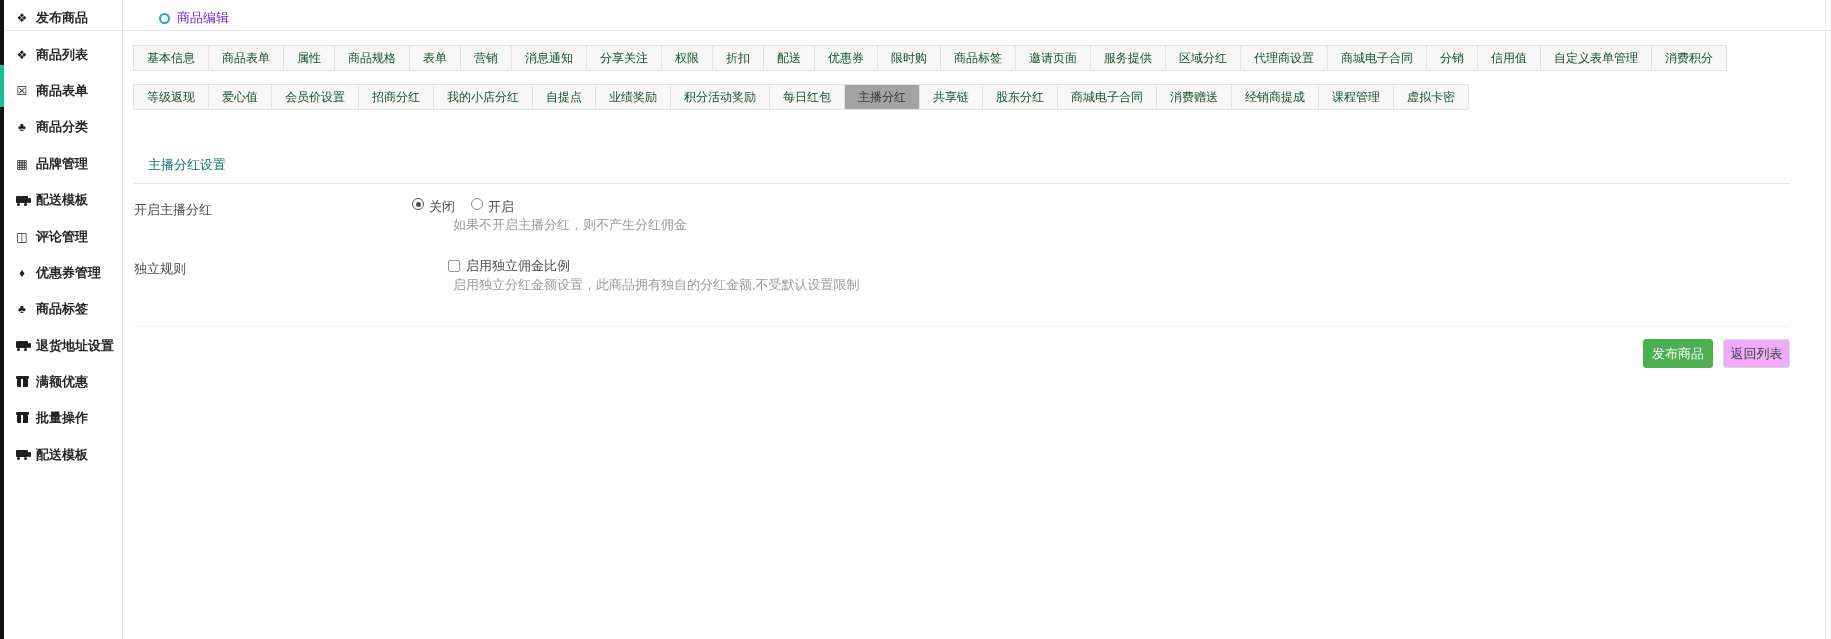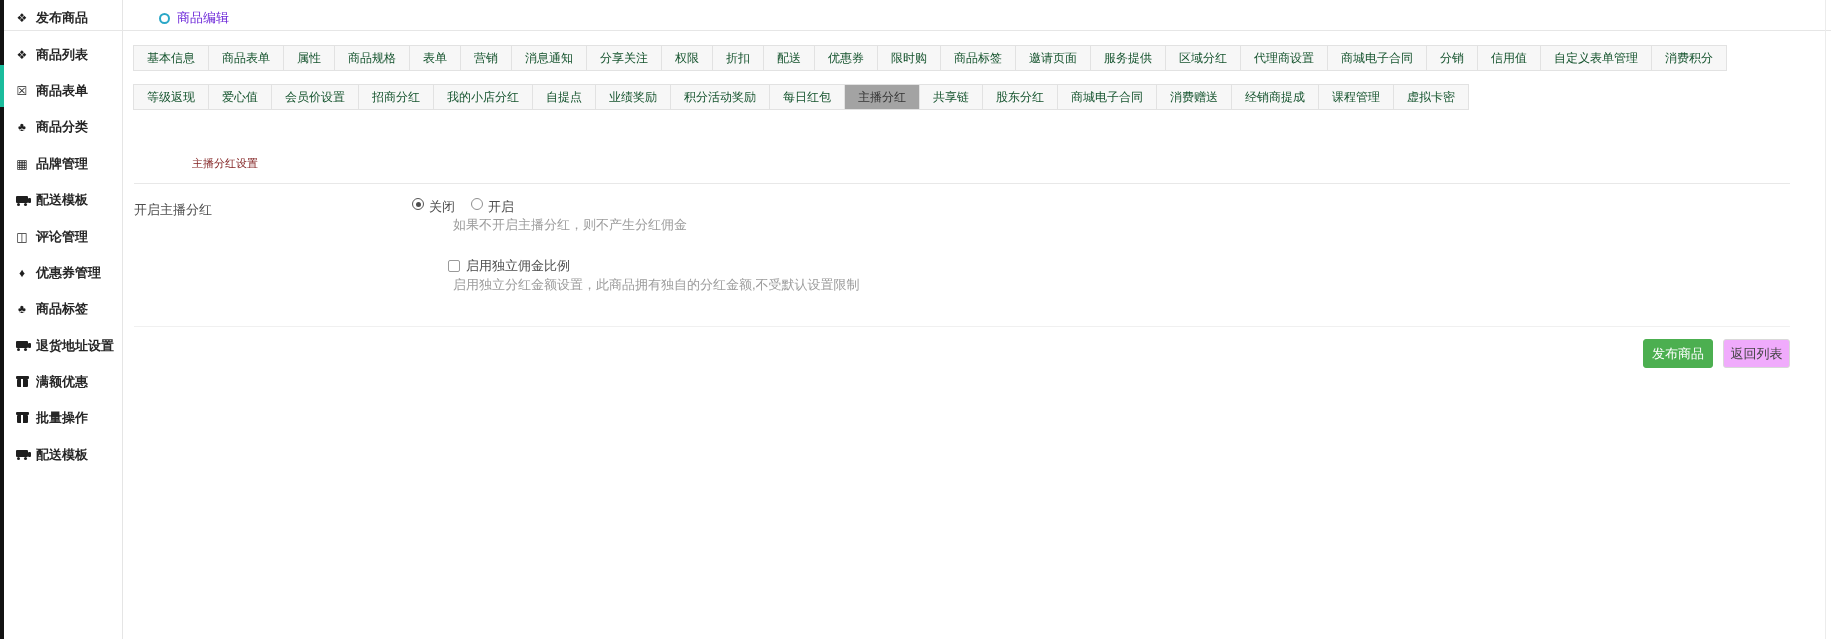--- a/index.html
+++ b/index.html
@@ -30,21 +30,21 @@
   .ic-circle { width:11px; height:11px; border:2px solid #2aa7c7; border-radius:50%; }
   .pagetitle .t { font-size:13px; color:#6d28d9; }
 
   
   .tabs { position:absolute; left:134px; top:45px; width:1656px; display:flex; flex-wrap:wrap; row-gap:13px; }
   .tab { height:26px; line-height:24px; padding:0 13px; font-size:12px; color:#14532d; background:#f7f7f7;
          border:1px solid #e2e2e2; margin-left:-1px; white-space:nowrap; cursor:pointer; }
   .tab.active { background:#a3a3a3; color:#333; }
 
   
-  .section-title { position:absolute; left:148px; top:156px; font-size:11px; color:#7f1d1d;margin-left:44px; }
+  .section-title { position:absolute; left:148px; top:156px; font-size:13px; color:#0f766e; }
   .divider { position:absolute; height:1px; background:#e8e8e8; }
   .divider.d1 { left:134px; top:183px; width:1656px; }
   .divider.d2 { left:134px; top:326px; width:1656px; background:#f0f0f0; }
   .rightline { position:absolute; left:1825px; top:0; width:1px; height:639px; background:#ececec; }
 
   .form-label { position:absolute; left:134px; width:271px; font-size:13px; color:#4d4d4d; }
   .fl1 { top:201px; } .fl2 { top:260px; }
   .ctrl-row { position:absolute; display:flex; align-items:center; gap:6px; font-size:13px; color:#4d4d4d; }
   .cr1 { left:412px; top:198px; } .cr2 { left:448px; top:257px; }
   .help { position:absolute; font-size:13px; color:#9c9c9c;margin-left:28px; }
@@ -196,20 +196,21 @@
       <span class="radio on"></span>
       <span>关闭</span>
     </span>
     <span class="opt">
       <span class="radio"></span>
       <span>开启</span>
     </span>
   </div>
   <div class="help h1">如果不开启主播分红，则不产生分红佣金</div>
 
+  <div class="form-label fl2">独立规则</div>
   <div class="ctrl-row cr2">
     <span class="checkbox"></span>
     <span>启用独立佣金比例</span>
   </div>
   <div class="help h2">启用独立分红金额设置，此商品拥有独自的分红金额,不受默认设置限制</div>
 
   <div class="divider d2"></div>
 
   <div class="btn btn-publish">发布商品</div>
   <div class="btn btn-back">返回列表</div>

